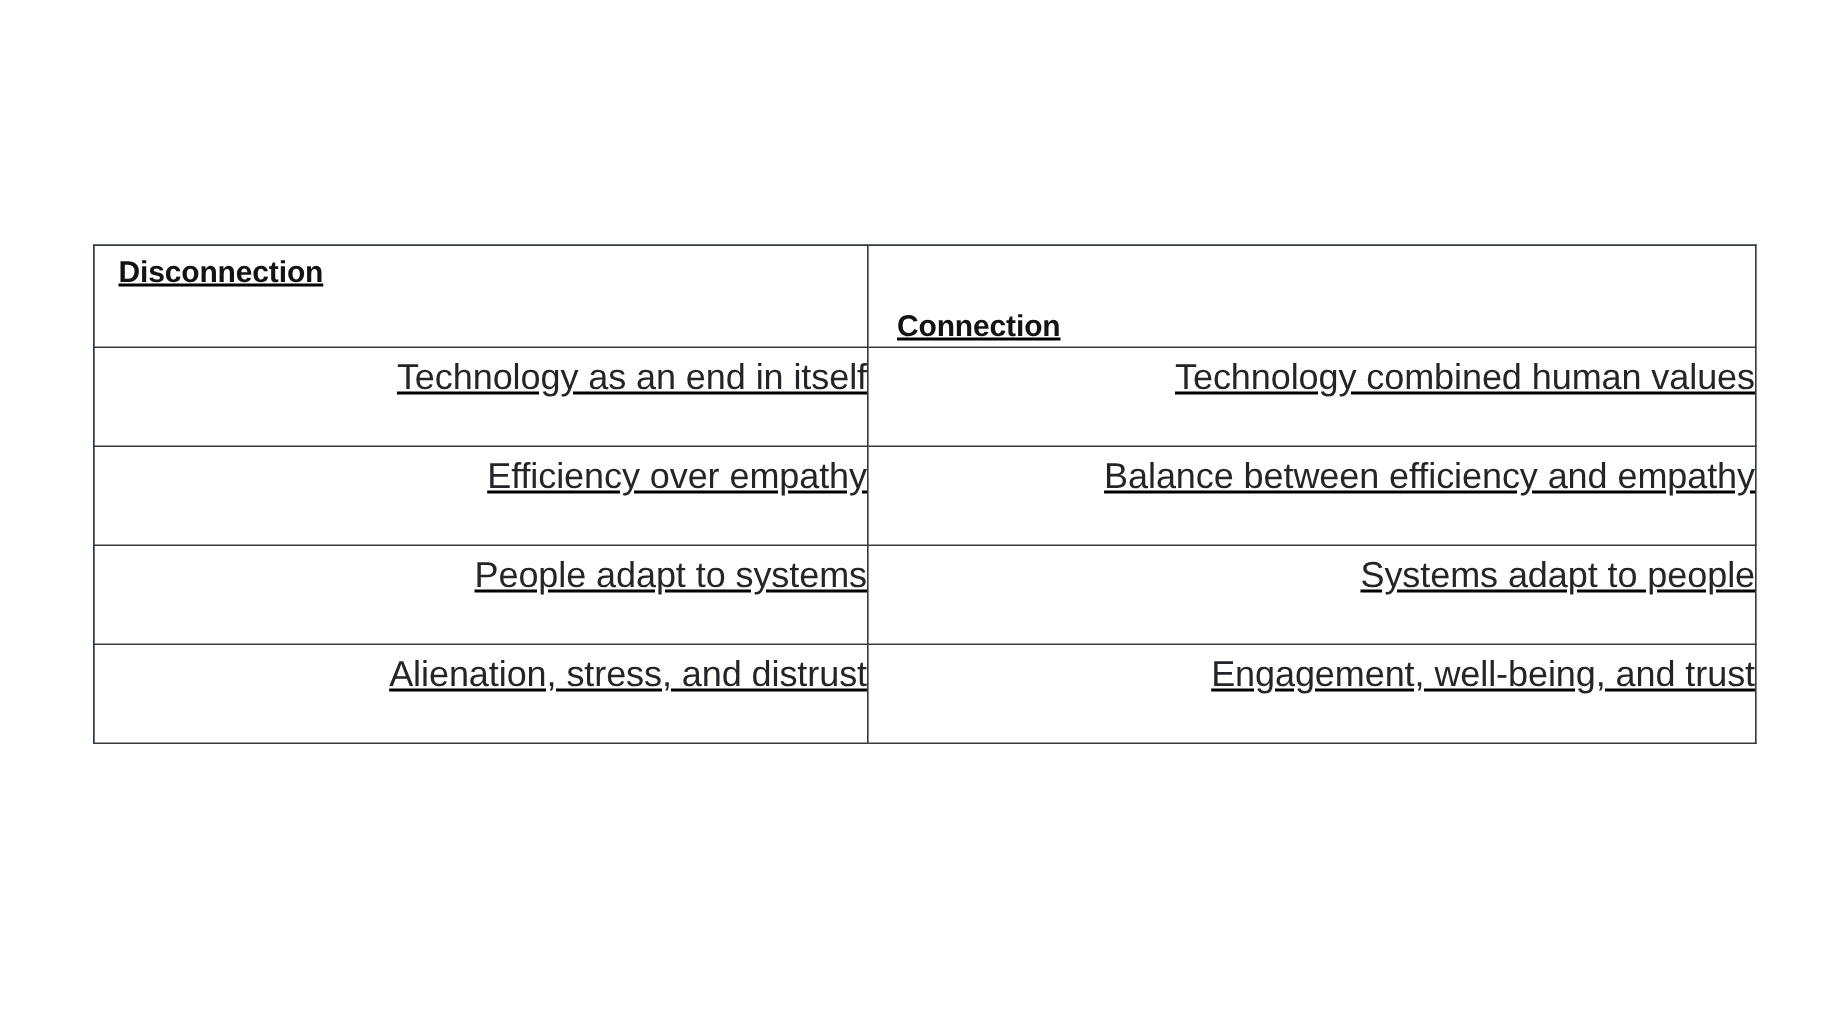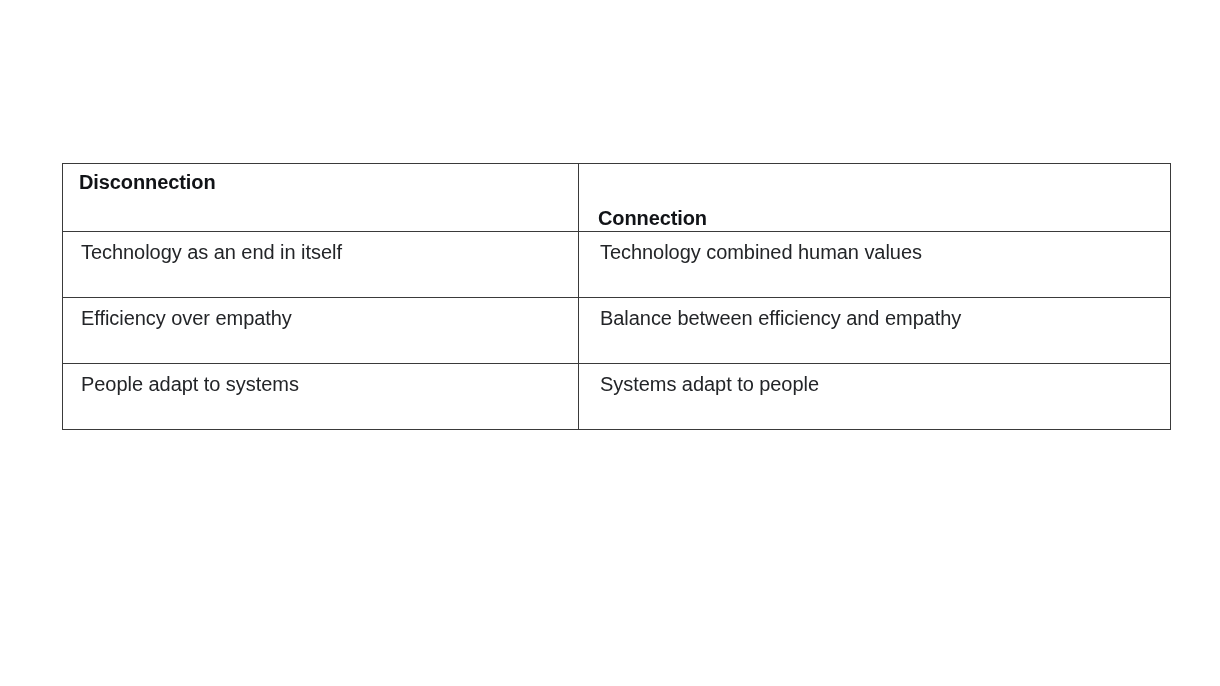--- a/index.html
+++ b/index.html
@@ -21,20 +21,21 @@
     background: #ffffff;
   }
   .comparison-table {
     position: absolute;
     left: 62px;
     top: 163px;
     width: 1108px;
     border-collapse: collapse;
     table-layout: fixed;
     background: #0c4a6e;
+    text-decoration: underline;
   }
   .comparison-table col.col-left  { width: 516px; }
   .comparison-table col.col-right { width: 592px; }
 
   .comparison-table th,
   .comparison-table td {
     border: 1.6px solid #3a3a3a;
     padding: 0;
     vertical-align: top;
     background: #ffffff;
@@ -51,25 +52,25 @@
     font-weight: bold;
     color: #111317;
     letter-spacing: -0.1px;
     text-align: left;
     padding: 5px 0 0 16px;
     line-height: 26px;
     white-space: nowrap;
   }
   .cell-text {
     display: block;
-    font-size: 20px;
+    font-size: 24px;
     font-weight: normal;
     color: #232528;
     letter-spacing: -0.05px;
-    text-align: left;
+    text-align: right;
     padding: 7px 0 0 18px;
     line-height: 26px;
     white-space: nowrap;
   }
   td.cell-right .cell-text { padding-left: 21px; }
   th.head-right .head-text { padding-left: 19px; margin-top: 36px; }
 </style>
 </head>
 <body>
 
@@ -110,16 +111,24 @@
         </td>
       </tr>
       <tr>
         <td class="cell-left">
           <span class="cell-text">People adapt to systems</span>
         </td>
         <td class="cell-right">
           <span class="cell-text">Systems adapt to people</span>
         </td>
       </tr>
+      <tr>
+        <td class="cell-left">
+          <span class="cell-text">Alienation, stress, and distrust</span>
+        </td>
+        <td class="cell-right">
+          <span class="cell-text">Engagement, well-being, and trust</span>
+        </td>
+      </tr>
     </tbody>
   </table>
 
 </div>
 
 </body></html>

